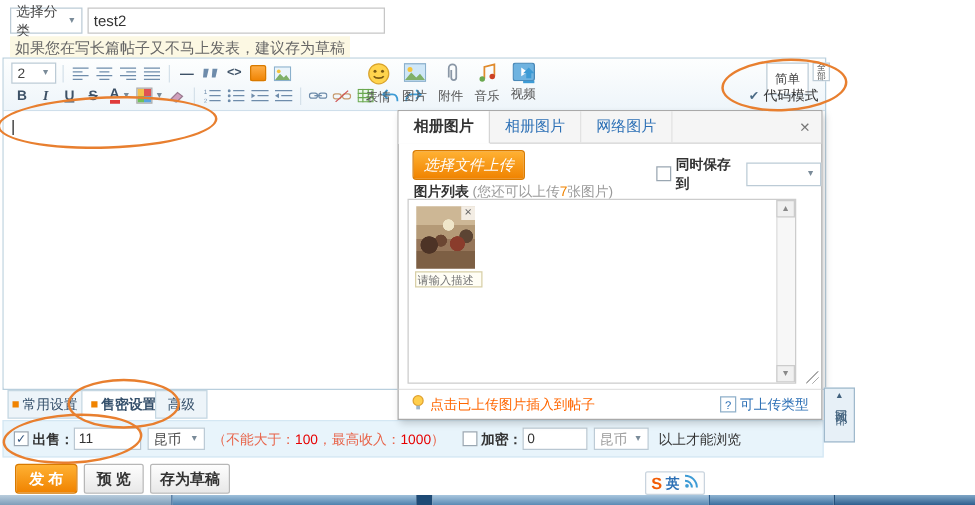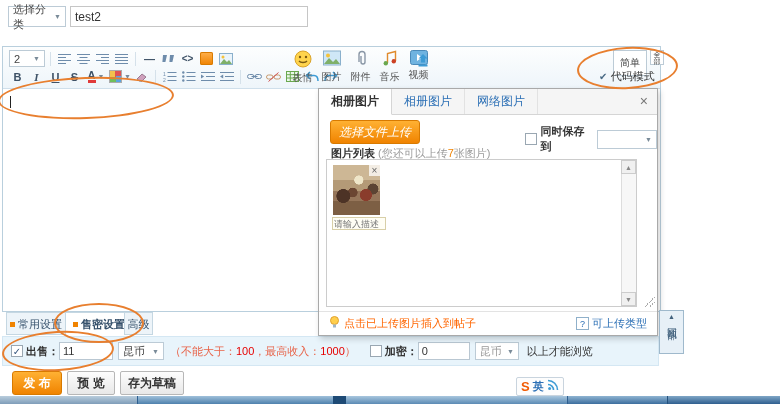--- a/index.html
+++ b/index.html
@@ -75,20 +75,21 @@
 <body>
 
 <div id="stage">
 
   <div class="abs sel" style="left:8px;top:6px;width:58px;height:21px;">
     <span>选择分类</span>
     <span class="arr">▼</span>
   </div>
   <input class="abs" style="left: 70px; top: 6px; width: 228px; height: 19px; border: 1px solid rgb(198, 198, 198); padding: 0px 4px; font-size: 12px; color: rgb(51, 51, 51);" value="test2">
 
+  <div class="abs hintbar" style="left:8px;top:29px;">如果您在写长篇帖子又不马上发表，建议存为草稿</div>
 
   <div class="abs" id="editor">
     <div class="abs" id="toolbar">
 
       <div class="trow" style="top:3px;">
         <div class="sel" style="width:36px;height:17px;">
           <span>2</span>
           <span class="arr">▼</span>
         </div>
         <div class="vsep"></div>
@@ -325,21 +326,21 @@
       </span>
     </div>
   </div>
 
   <div class="stab" style="left:6px;width:60px;">
     <span class="blt"></span><span>常用设置</span>
   </div>
   <div class="stab active" style="left:65px;width:68px;">
     <span class="blt"></span><span>售密设置</span>
   </div>
-  <div class="stab" style="left:124px;width:29px;">
+  <div class="stab" style="left:124px;width:42px;">
     <span>高级</span>
   </div>
 
   <div class="abs" id="setpanel">
     <span class="chk" style="margin-left:8px;">✓</span>
     <span style="font-size:11px;font-weight:bold;color:#333;margin-left:3px;">出售：</span>
     <input style="width: 46px; height: 16px; border: 1px solid rgb(185, 199, 210); font-size: 11px; padding: 0px 3px; color: rgb(51, 51, 51);" value="11">
     <span class="sel" style="width:46px;height:18px;margin-left:5px;">
       <span>昆币</span>
       <span class="arr">▼</span>

